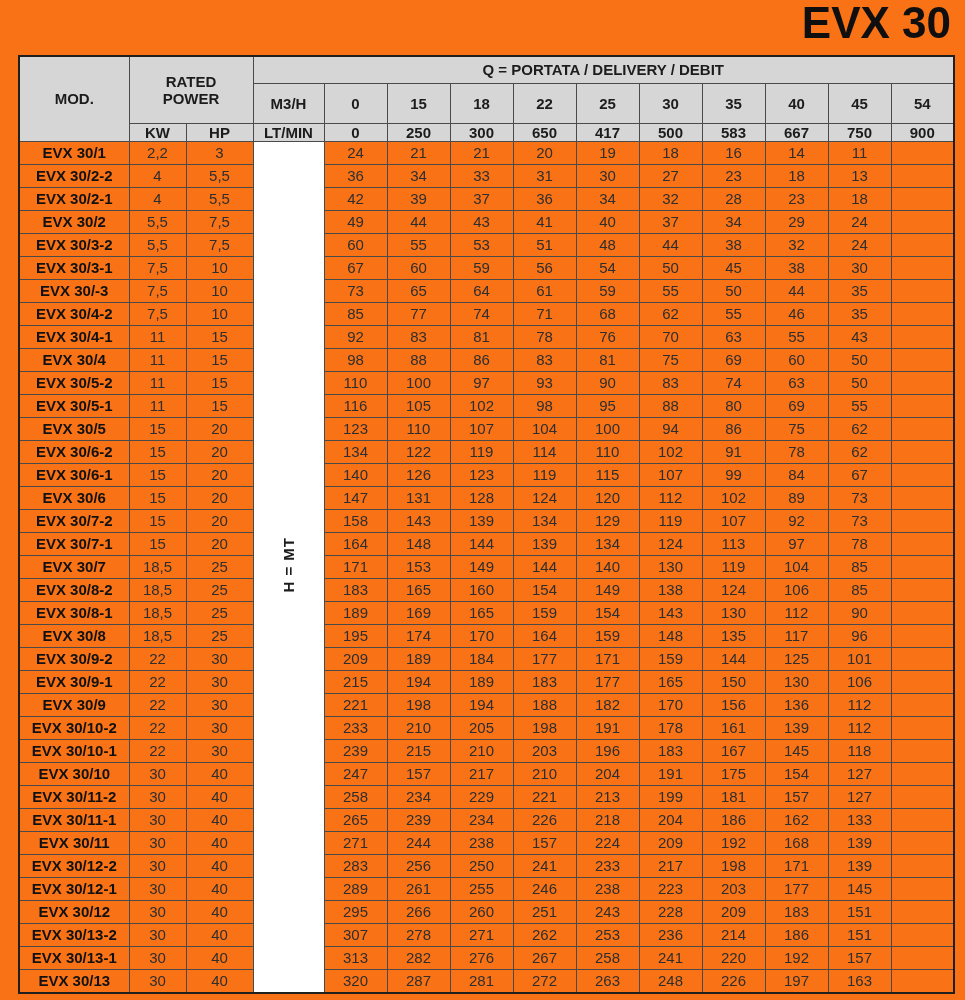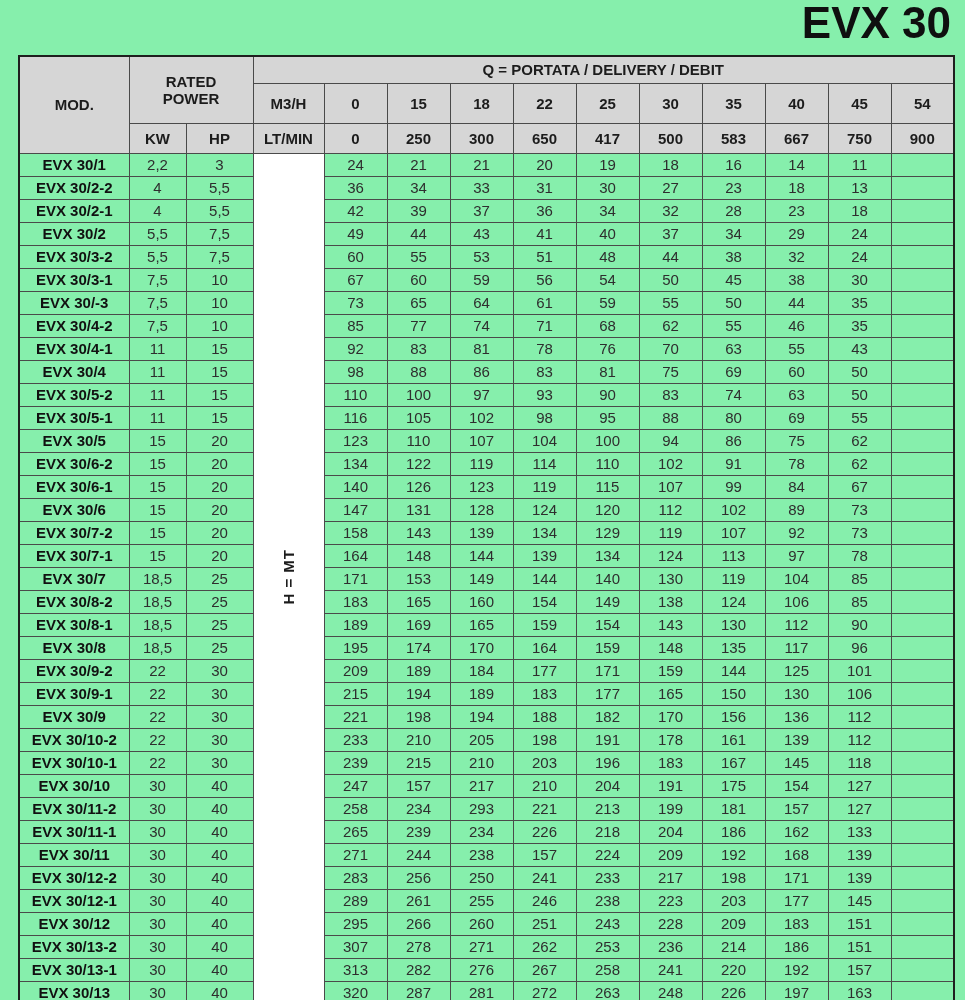--- a/index.html
+++ b/index.html
@@ -5,21 +5,21 @@
   html, body {
     margin: 0;
     padding: 0;
     background: #ffffff;
     font-family: "Liberation Sans", sans-serif;
   }
   .page {
     position: relative;
     width: 965px;
     height: 1000px;
-    background: #86efac;
+    background: #f97316;
     overflow: hidden;
   }
   .title {
     position: absolute;
     top: -2px;
     right: 14px;
     font-size: 44px;
     font-weight: bold;
     color: #0f0f0f;
     letter-spacing: 0px;
@@ -44,21 +44,21 @@
     overflow: hidden;
     white-space: nowrap;
   }
   thead th {
     background: #d6d6d6;
     font-weight: bold;
     color: #1c1c1c;
   }
   tr.row-q   { height: 27px; }
   tr.row-m3h { height: 40px; }
-  tr.row-lt  { height: 30px; }
+  tr.row-lt  { height: 18px; }
   th.rated-h div {
     max-width: 82px;
     margin: 4px auto;
     white-space: normal;
     line-height: 1.15;
   }
   th.left-h {
     text-align: left;
     padding-left: 5px;
   }
@@ -571,21 +571,21 @@
           <td>154</td>
           <td>127</td>
           <td></td>
         </tr>
         <tr>
           <td class="mod">EVX 30/11-2</td>
           <td>30</td>
           <td>40</td>
           <td>258</td>
           <td>234</td>
-          <td>293</td>
+          <td>229</td>
           <td>221</td>
           <td>213</td>
           <td>199</td>
           <td>181</td>
           <td>157</td>
           <td>127</td>
           <td></td>
         </tr>
         <tr>
           <td class="mod">EVX 30/11-1</td>

